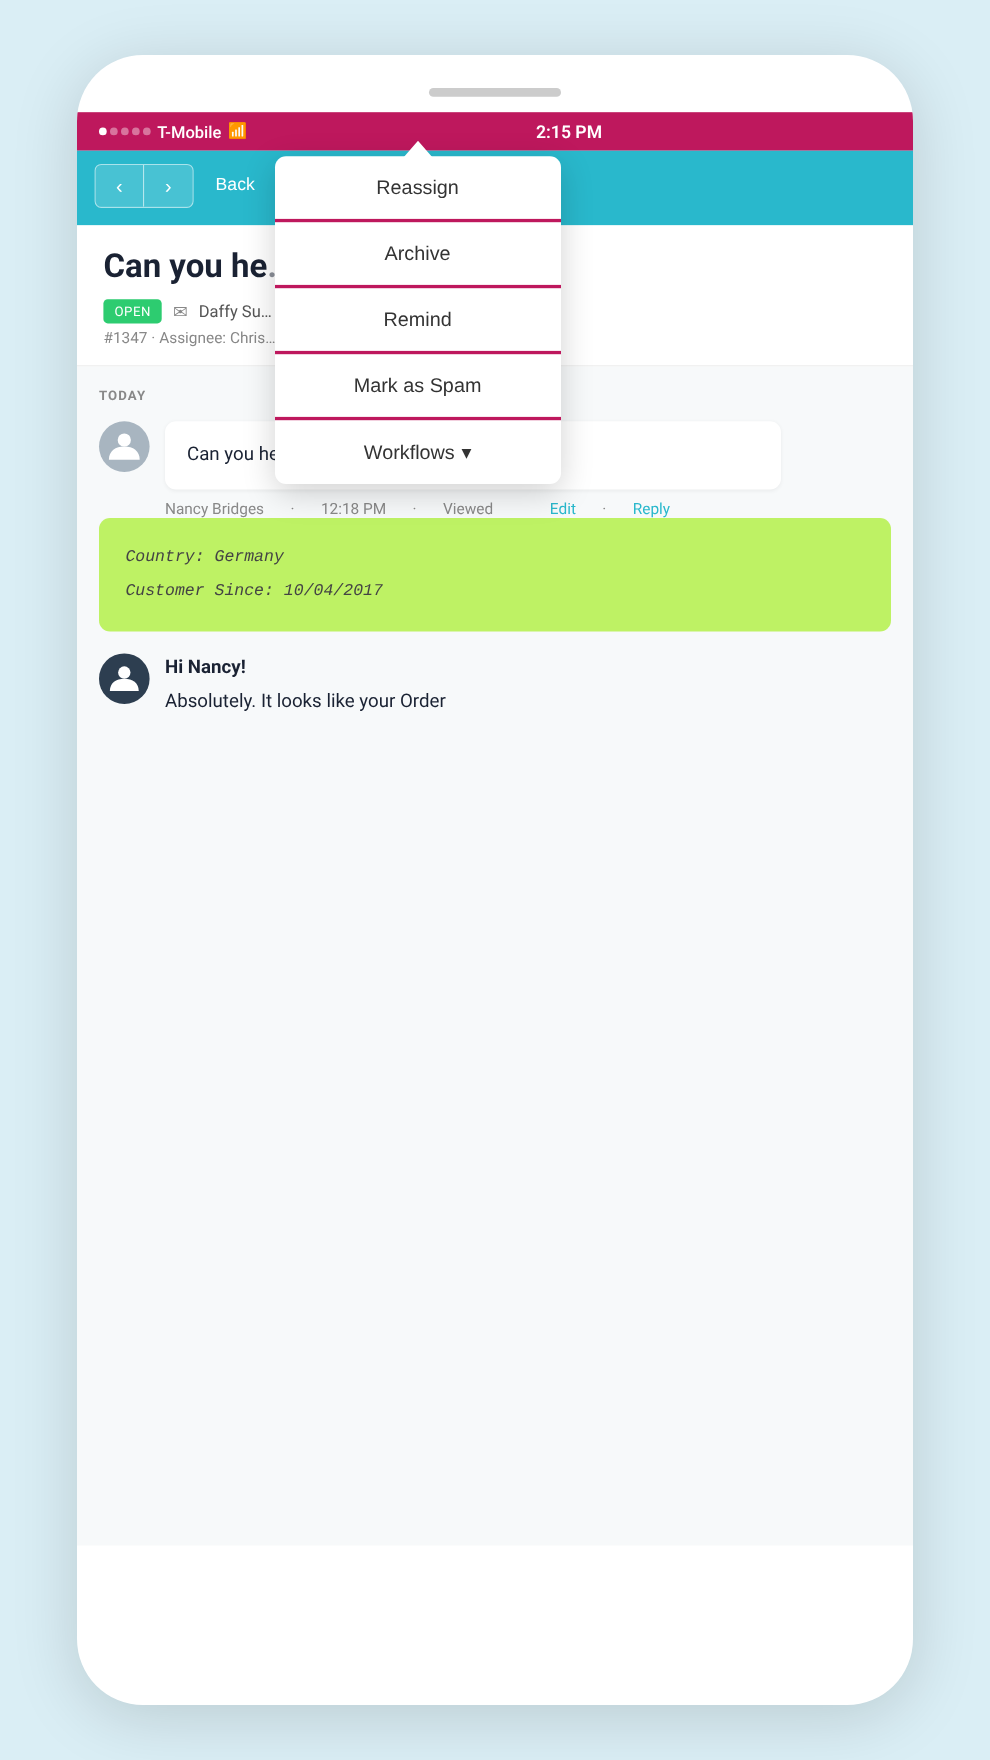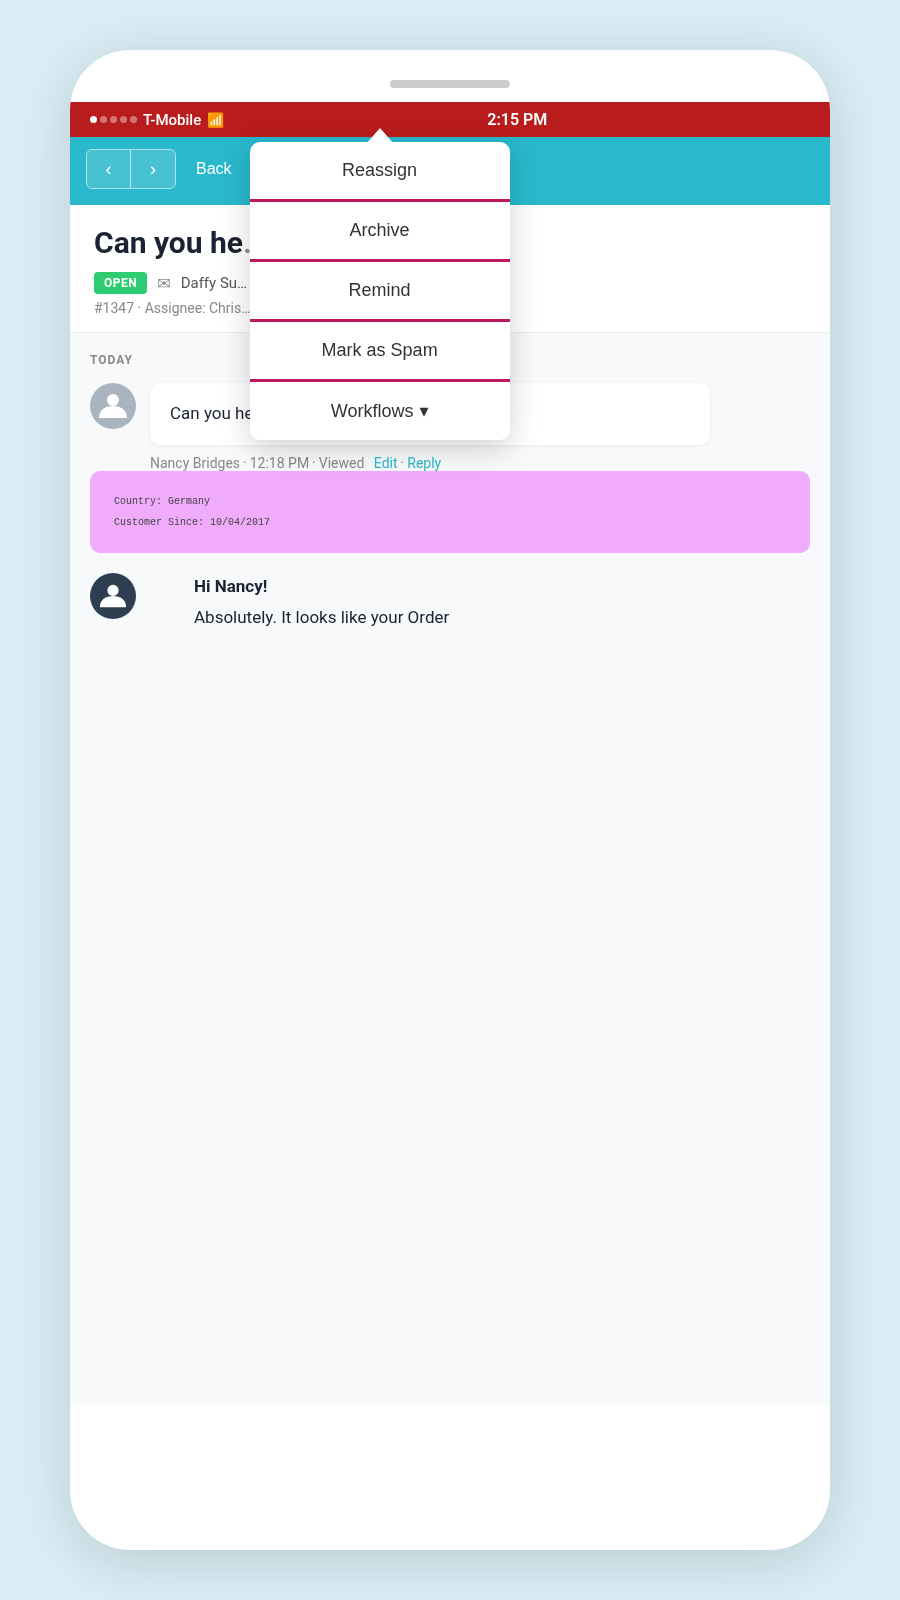--- a/index.html
+++ b/index.html
@@ -30,21 +30,21 @@
       padding-bottom: 14px;
     }
     .phone-notch {
       width: 120px;
       height: 8px;
       background: #ccc;
       border-radius: 4px;
     }
 
     .status-bar {
-      background: #b91c1c;
+      background: #be185d;
       display: flex;
       align-items: center;
       justify-content: space-between;
       padding: 8px 20px;
       color: white;
       font-size: 15px;
       font-weight: 500;
     }
 
     .status-left {
@@ -207,21 +207,21 @@
       display: flex;
       align-items: center;
       gap: 10px;
       flex-wrap: wrap;
     }
 
     .badge-open {
       background: #2dcc70;
       color: white;
       font-size: 12px;
-      font-weight: 700;
+      font-weight: 400;
       padding: 4px 10px;
       border-radius: 4px;
       letter-spacing: 0.5px;
     }
 
     .inbox-icon {
       color: #888;
       font-size: 16px;
     }
 
@@ -301,21 +301,21 @@
       font-size: 17px;
       color: #1a2233;
       flex: 1;
       max-width: 560px;
       line-height: 1.5;
     }
 
     .message-meta {
       display: flex;
       align-items: center;
-      gap: 3px;
+      gap: 24px;
       margin-top: 8px;
       padding-left: 60px;
       font-size: 14px;
       color: #888;
     }
 
     .message-meta-action {
       color: #29b8cc;
       cursor: pointer;
     }
@@ -323,39 +323,39 @@
     .section-label {
       font-size: 12px;
       font-weight: 700;
       color: #888;
       letter-spacing: 1px;
       margin: 20px 0 12px;
       padding: 0 4px;
     }
 
     .data-card {
-      background: #f0abfc;
+      background: #bef264;
       border-radius: 10px;
       padding: 20px 24px;
       font-family: 'Courier New', monospace;
-      font-size: 10px;
+      font-size: 15px;
       color: #444;
       line-height: 2.1;
       margin-bottom: 20px;
+      font-style: italic;
     }
 
     .agent-message-row {
       display: flex;
       gap: 14px;
       margin-top: 20px;
     }
 
     .agent-bubble {
       flex: 1;
-      margin-left: 44px;
     }
 
     .agent-bubble-text {
       font-size: 17px;
       color: #1a2233;
       line-height: 1.6;
     }
   </style>
 </head>
 <body>

